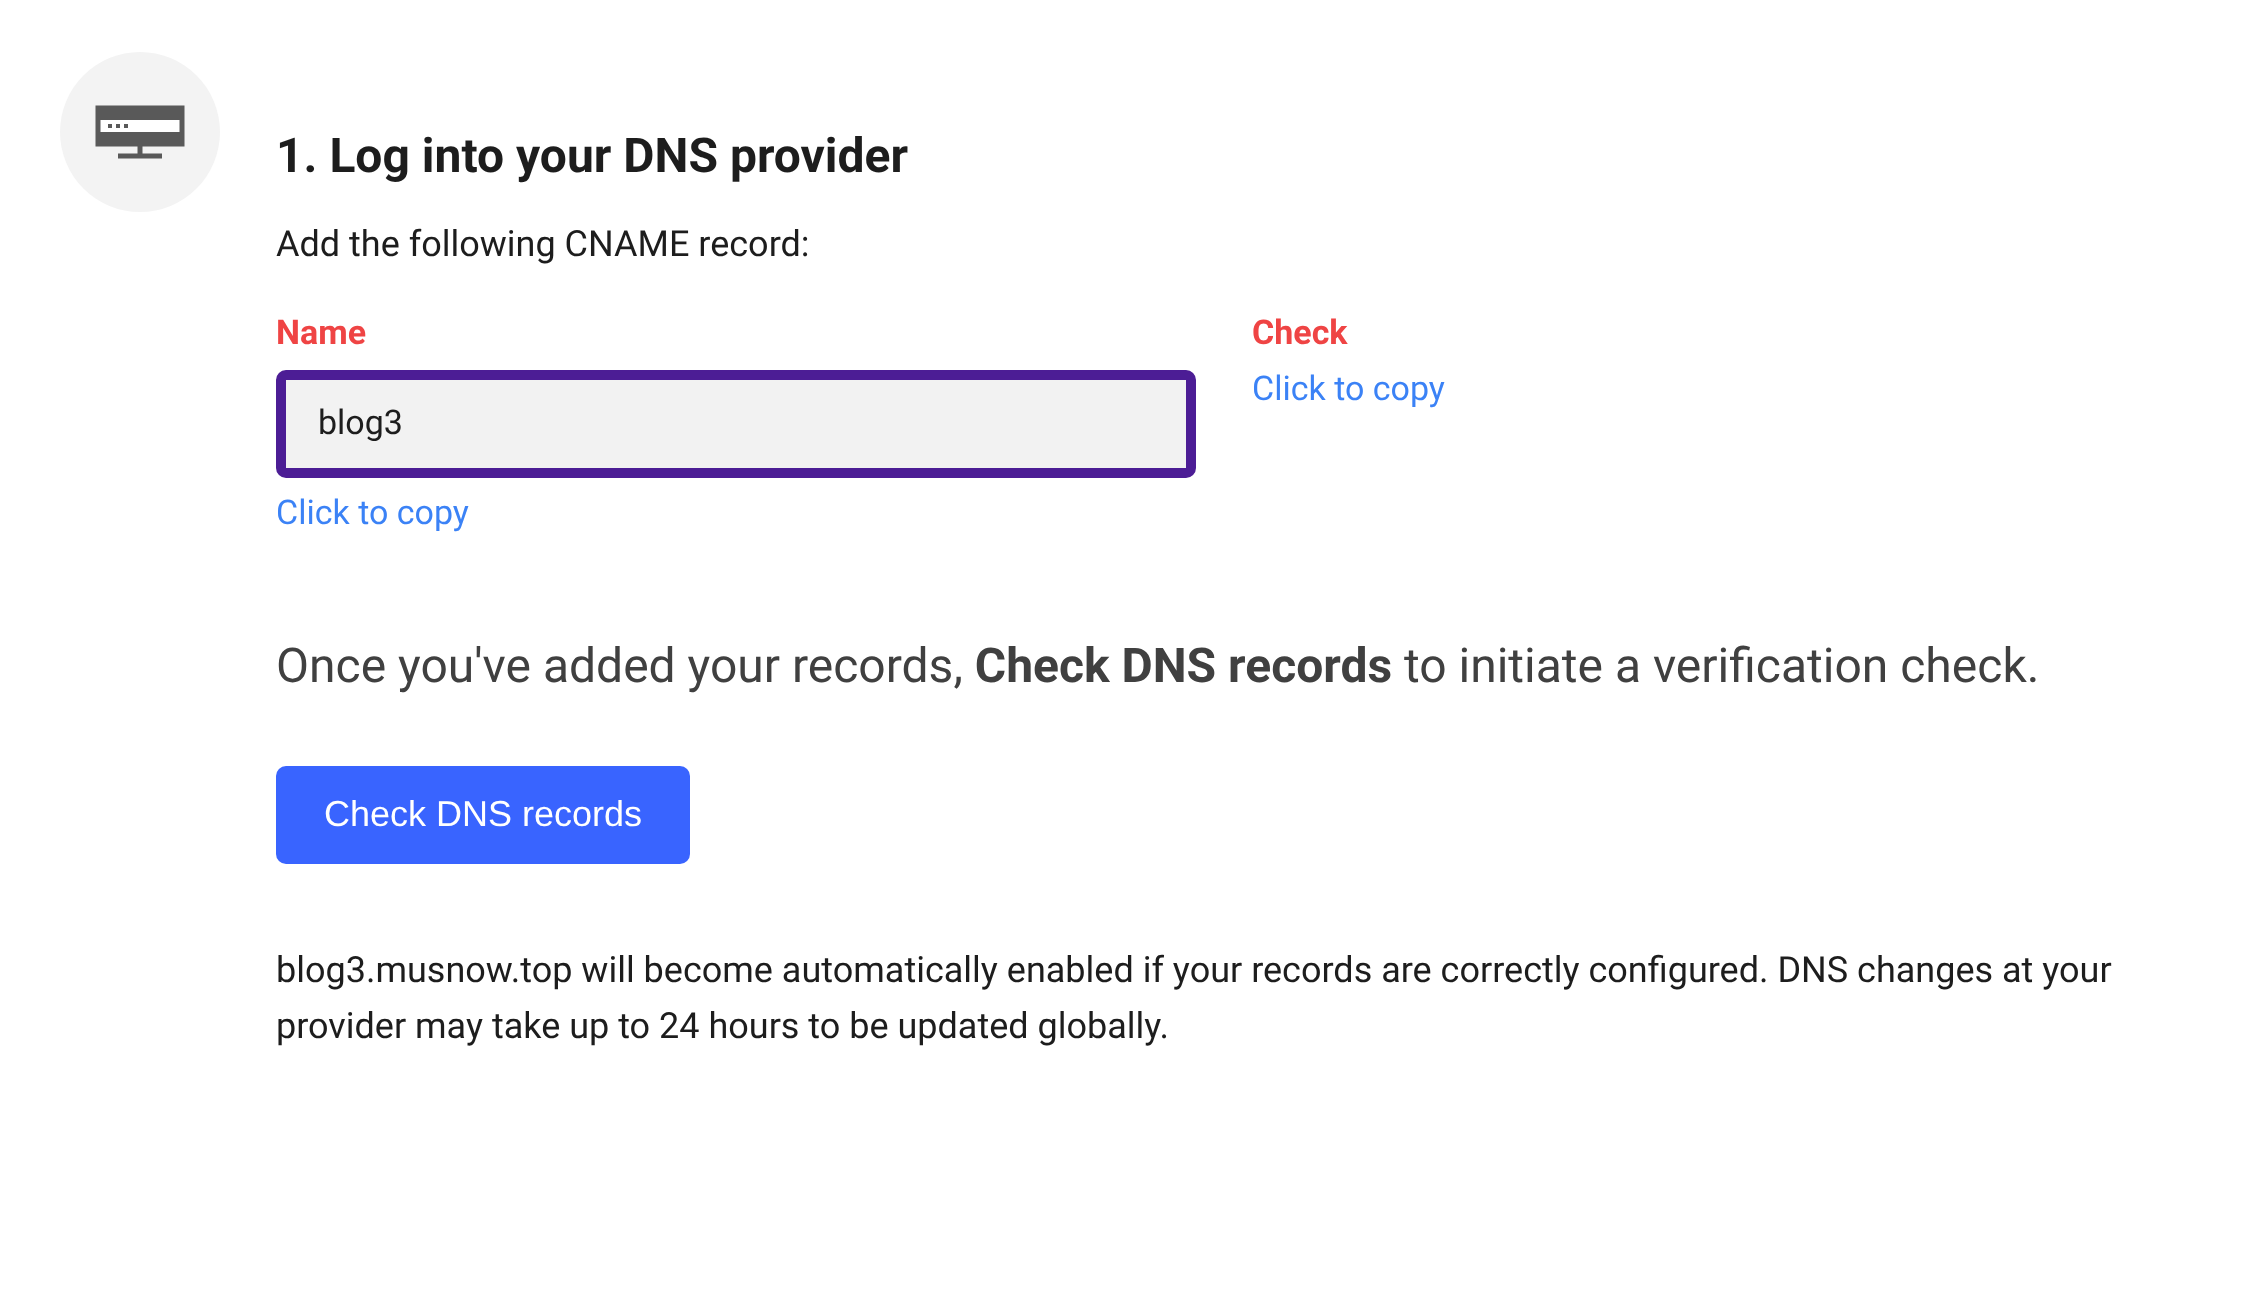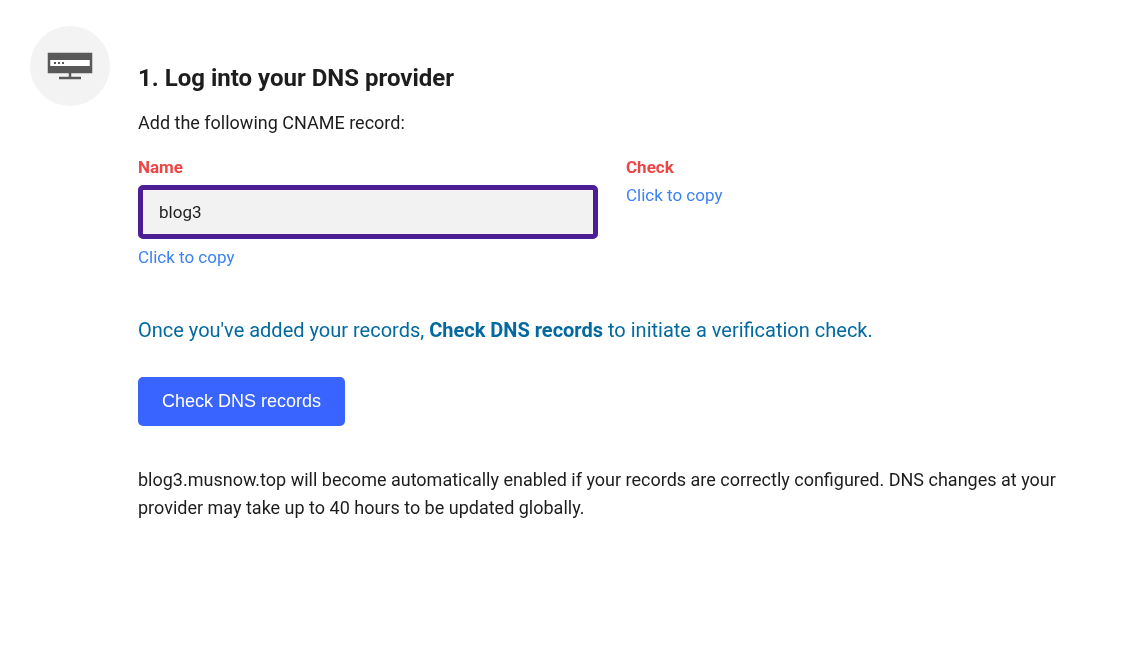--- a/index.html
+++ b/index.html
@@ -70,22 +70,22 @@
       margin-bottom: 8px;
     }
     .copy-hint {
       font-size: 17px;
       color: #3b82f6;
     }
     .step2 {
       margin-left: 108px;
     }
     .step2-text {
-      font-size: 20px;
-      color: #0369a1;
+      font-size: 24px;
+      color: #404040;
       margin-bottom: 32px;
       line-height: 1.5;
     }
     .step2-text strong {
       font-weight: 700;
     }
     .check-button {
       background: #3964ff;
       color: #fff;
       border: none;
@@ -136,15 +136,15 @@
     </div>
   </div>
 </div>
 
 <div class="step2">
   <p class="step2-text">
     <span>Once you've added your records, </span><strong>Check DNS records</strong><span> to initiate a verification check.</span>
   </p>
   <button class="check-button">Check DNS records</button>
   <p class="info-text">
-    <strong>blog3.musnow.top</strong><span> will become automatically enabled if your records are correctly configured. DNS changes at your provider may take up to 40 hours to be updated globally.</span>
+    <strong>blog3.musnow.top</strong><span> will become automatically enabled if your records are correctly configured. DNS changes at your provider may take up to 24 hours to be updated globally.</span>
   </p>
 </div>
 
 </body></html>

